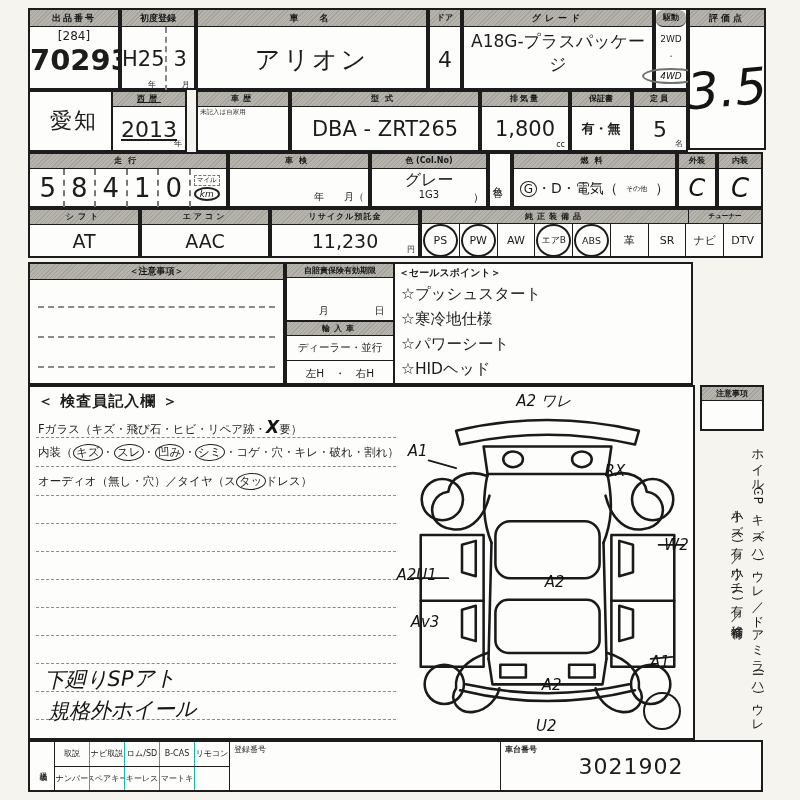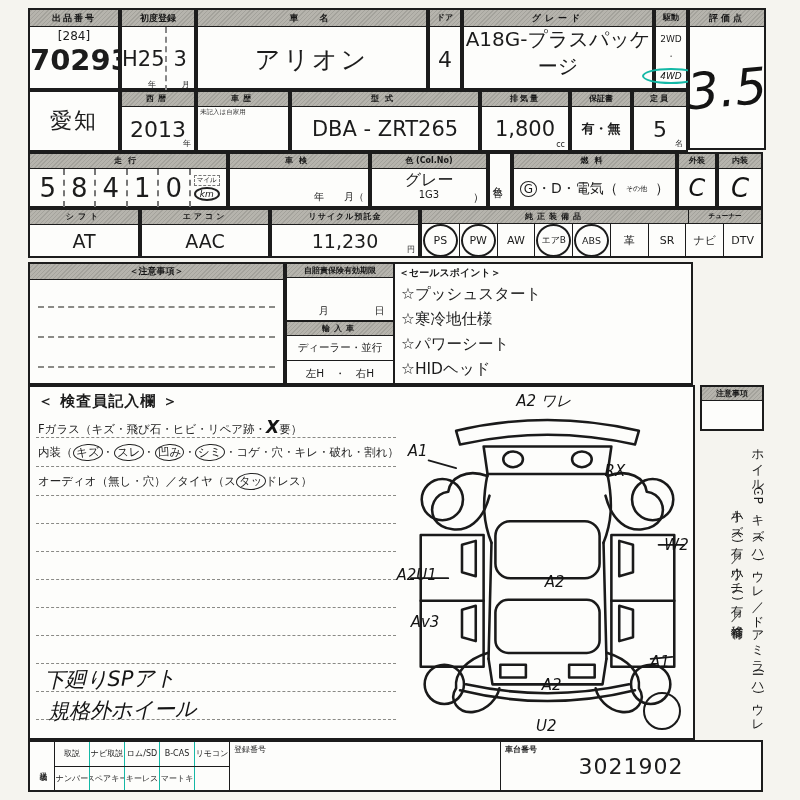--- a/index.html
+++ b/index.html
@@ -51,42 +51,42 @@
     <div class="val" style="height:64px;font-size:25px;letter-spacing:3px;">アリオン</div>
   </div>
 
   <div class="cell" style="left:428px;top:8px;width:34px;height:82px;">
     <div class="hdr" style="height:16px;line-height:16px;font-size:8px;">ドア</div>
     <div class="val" style="height:64px;font-size:22px;">4</div>
   </div>
 
   <div class="cell" style="left:462px;top:8px;width:192px;height:82px;">
     <div class="hdr" style="height:16px;line-height:16px;font-size:9px;letter-spacing:4px;">グレード</div>
-    <div class="val" style="height:51px;font-size:20px;">A18G-プラスパッケージ</div>
+    <div class="val" style="height:51px;font-size:17px;">A18G-プラスパッケージ</div>
   </div>
 
   <div class="cell" style="left:654px;top:8px;width:34px;height:82px;">
-    <div class="hdr" style="height:16px;line-height:16px;font-size:8px;">駆動</div>
+    <div class="hdr" style="height:16px;line-height:16px;font-size:8px;border-radius:7px;">駆動</div>
     <div style="height:64px;display:flex;flex-direction:column;align-items:center;justify-content:space-evenly;">
       <span style="font-size:9px;">2WD</span>
       <span style="font-size:8px;">・</span>
-      <span class="hand" style="font-size:9px;border:2px solid #14b8a6;border-radius:50%;padding:1px 16px;">4WD</span>
+      <span class="hand" style="font-size:9px;border:2px solid #737373;border-radius:50%;padding:1px 16px;">4WD</span>
     </div>
   </div>
 
   <div class="cell" style="left:688px;top:8px;width:78px;height:142px;">
     <div class="hdr" style="height:16px;line-height:16px;font-size:9px;letter-spacing:3px;">評価点</div>
     <div class="val hand" style="height:124px;font-size:50px;transform:rotate(-5deg);">3.5</div>
   </div>
 
   <div class="cell" style="left:28px;top:90px;width:92px;height:62px;">
     <div class="val" style="height:58px;font-size:22px;letter-spacing:2px;">愛知</div>
   </div>
 
-  <div class="cell" style="left:120px;top:90px;width:76px;height:62px;">
+  <div class="cell" style="left:111px;top:90px;width:76px;height:62px;text-decoration:underline;">
     <div class="hdr" style="height:14px;line-height:14px;font-size:8px;letter-spacing:4px;">西暦</div>
     <div class="val" style="height:44px;font-size:22px;">2013</div>
     <span class="abs" style="right:3px;bottom:1px;font-size:8px;">年</span>
   </div>
 
   <div class="cell" style="left:196px;top:90px;width:94px;height:62px;">
     <div class="hdr" style="height:14px;line-height:14px;font-size:8px;letter-spacing:4px;">車歴</div>
     <div style="font-size:6.5px;padding:1px 2px;color:#333;">未記入は自家用</div>
   </div>
 

